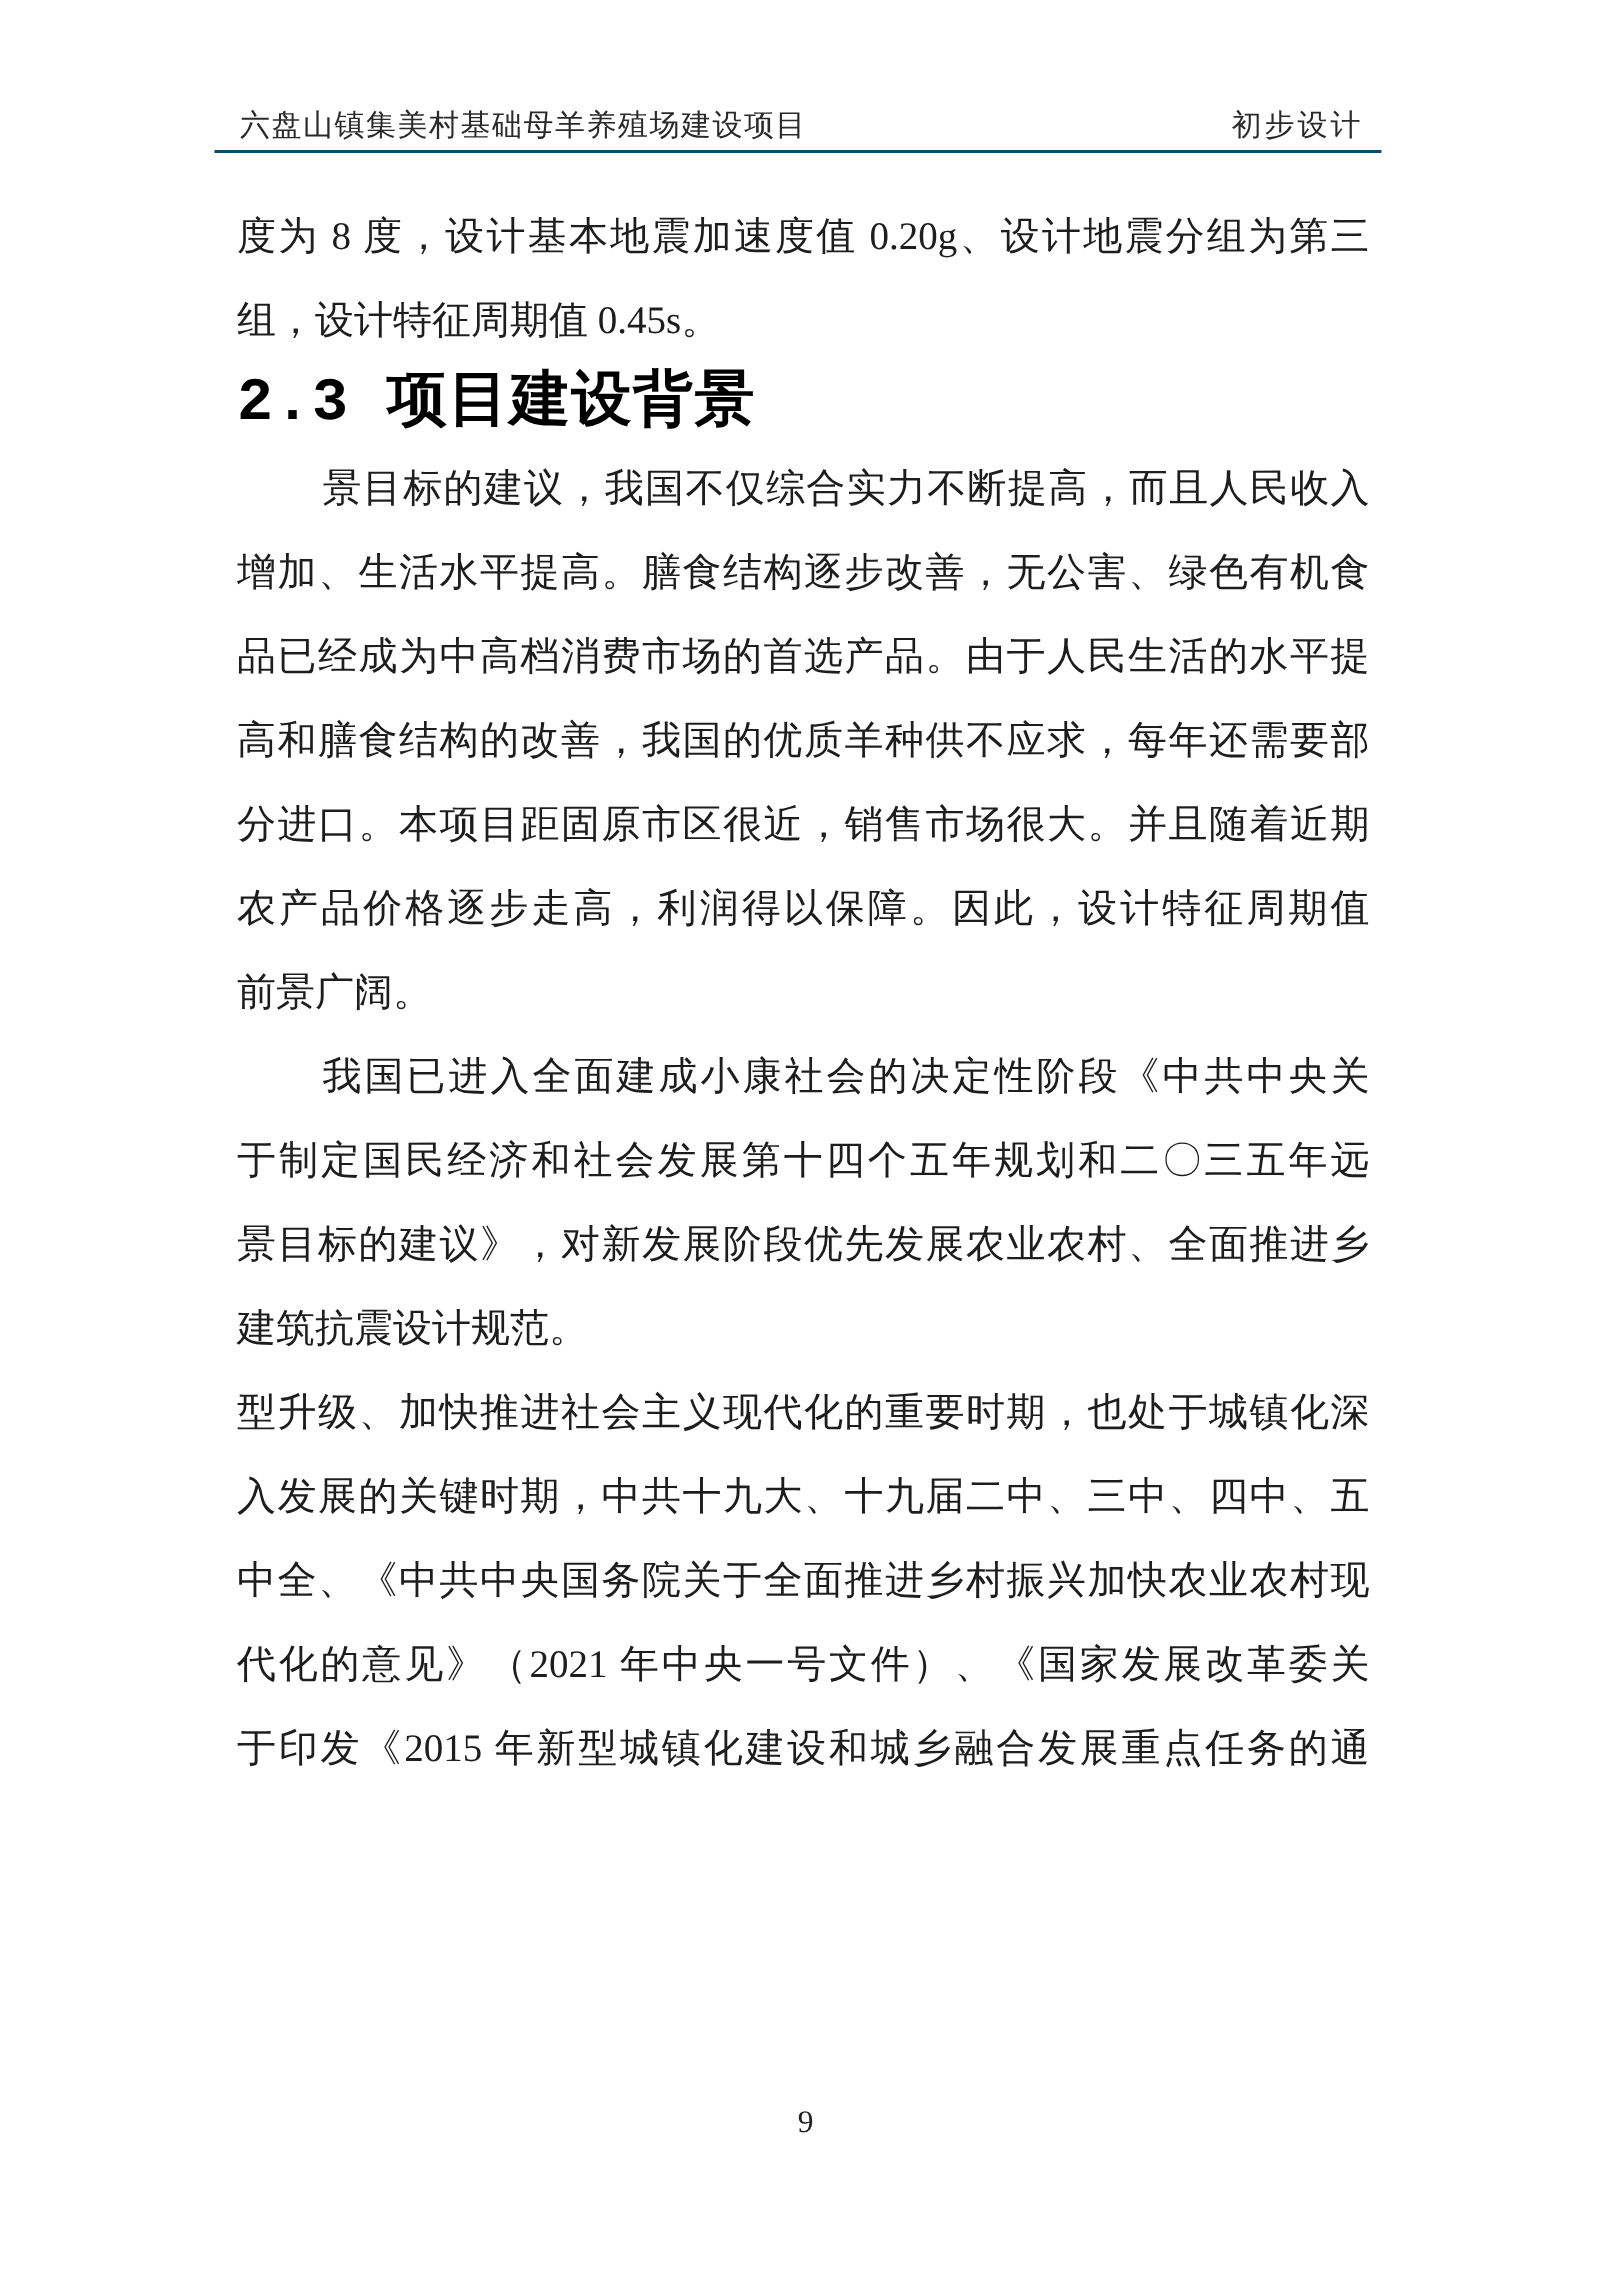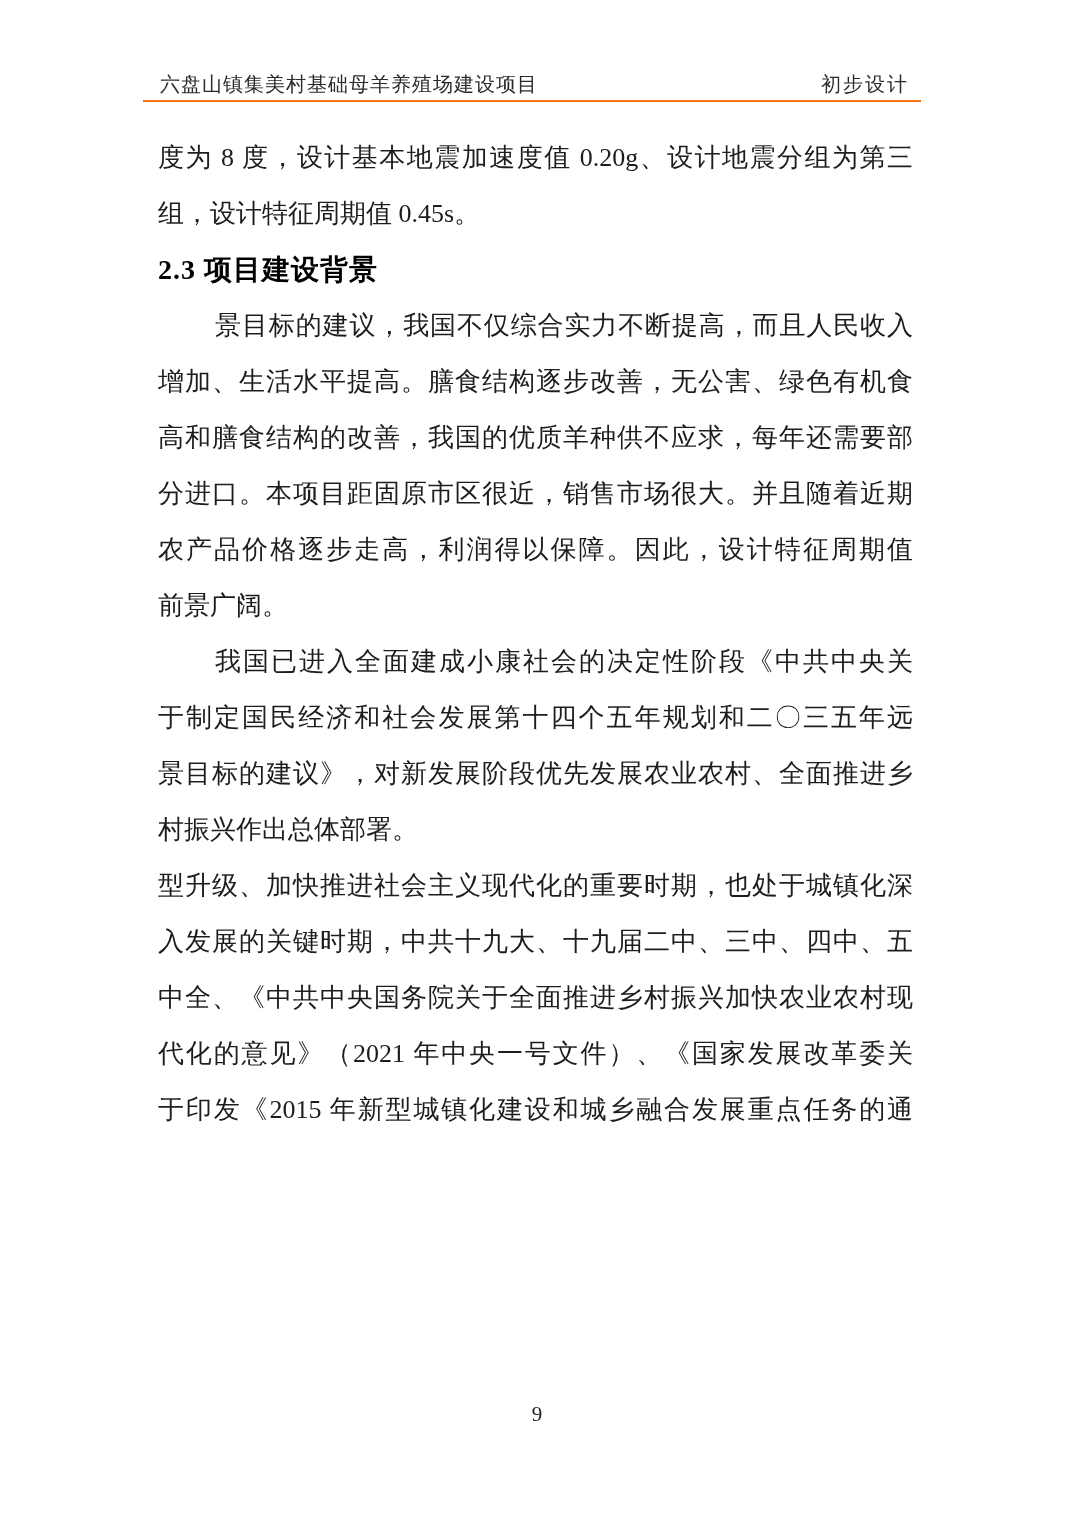--- a/index.html
+++ b/index.html
@@ -25,21 +25,21 @@
     position: absolute;
     top: 72px;
     left: 143px;
     width: 778px;
     display: flex;
     justify-content: space-between;
     align-items: flex-end;
     font-size: 20px;
     line-height: 25px;
     padding-bottom: 3px;
-    border-bottom: 2px solid #f97316;
+    border-bottom: 2px solid #0c4a6e;
     color: #2a2a2a;
   }
   .header .left { padding-left: 17px; letter-spacing: 1px; }
   .header .right { padding-right: 12px; letter-spacing: 2px; }
   
   .main {
     position: absolute;
     top: 130px;
     left: 158px;
     width: 755px;
@@ -49,24 +49,24 @@
   .paragraph { margin: 0; }
   .line {
     text-align: justify;
     text-align-last: justify;
     white-space: nowrap;
     overflow: visible;
   }
   .line.first { text-indent: 57px; }
   .line.last  { text-align-last: left; }
   .heading {
-    font-family: Liberation Serif, serif;
+    font-family: Liberation Mono, monospace;
     font-weight: bold;
     color: #000000;
-    font-size: 28px;
+    font-size: 40px;
     line-height: 56px;
     letter-spacing: 1px;
   }
   
   .footer {
     position: absolute;
     top: 1402px;
     left: 0;
     width: 1074px;
     text-align: center;
@@ -86,30 +86,31 @@
 
   <div class="main">
       <div class="paragraph">
         <div class="line">度为 8 度，设计基本地震加速度值 0.20g、设计地震分组为第三</div>
         <div class="line last">组，设计特征周期值 0.45s。</div>
       </div>
       <div class="heading">2.3 项目建设背景</div>
       <div class="paragraph">
         <div class="line first">景目标的建议，我国不仅综合实力不断提高，而且人民收入</div>
         <div class="line">增加、生活水平提高。膳食结构逐步改善，无公害、绿色有机食</div>
+        <div class="line">品已经成为中高档消费市场的首选产品。由于人民生活的水平提</div>
         <div class="line">高和膳食结构的改善，我国的优质羊种供不应求，每年还需要部</div>
         <div class="line">分进口。本项目距固原市区很近，销售市场很大。并且随着近期</div>
         <div class="line">农产品价格逐步走高，利润得以保障。因此，设计特征周期值</div>
         <div class="line last">前景广阔。</div>
       </div>
       <div class="paragraph">
         <div class="line first">我国已进入全面建成小康社会的决定性阶段《中共中央关</div>
         <div class="line">于制定国民经济和社会发展第十四个五年规划和二〇三五年远</div>
         <div class="line">景目标的建议》，对新发展阶段优先发展农业农村、全面推进乡</div>
-        <div class="line last">村振兴作出总体部署。</div>
+        <div class="line last">建筑抗震设计规范。</div>
       </div>
       <div class="paragraph">
         <div class="line">型升级、加快推进社会主义现代化的重要时期，也处于城镇化深</div>
         <div class="line">入发展的关键时期，中共十九大、十九届二中、三中、四中、五</div>
         <div class="line">中全、《中共中央国务院关于全面推进乡村振兴加快农业农村现</div>
         <div class="line">代化的意见》（2021 年中央一号文件）、《国家发展改革委关</div>
         <div class="line">于印发《2015 年新型城镇化建设和城乡融合发展重点任务的通</div>
       </div>
     </div>
 

